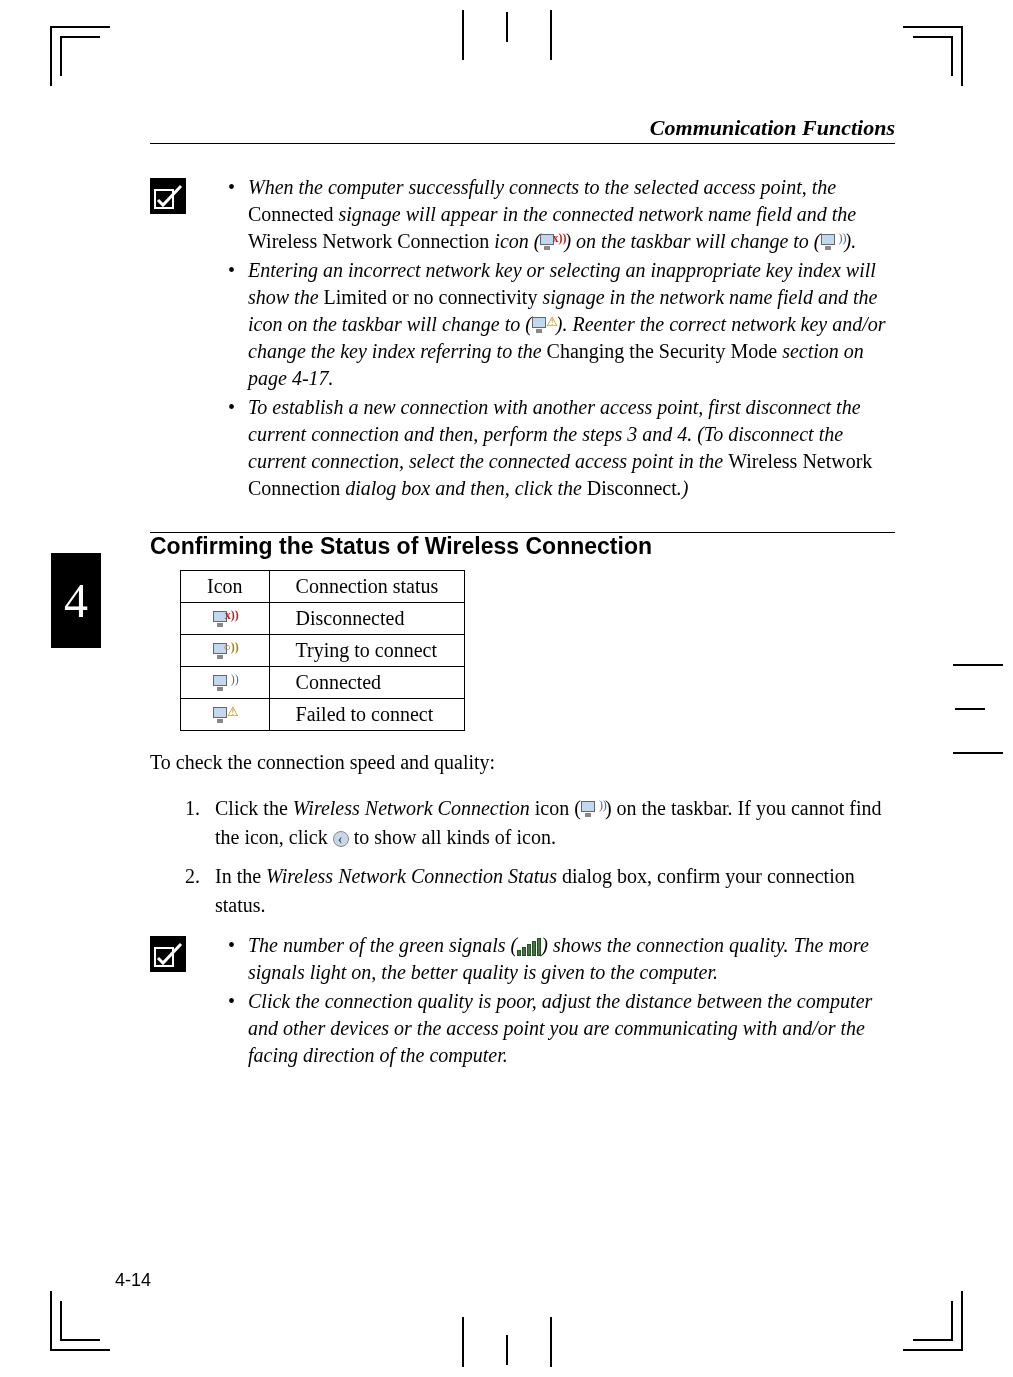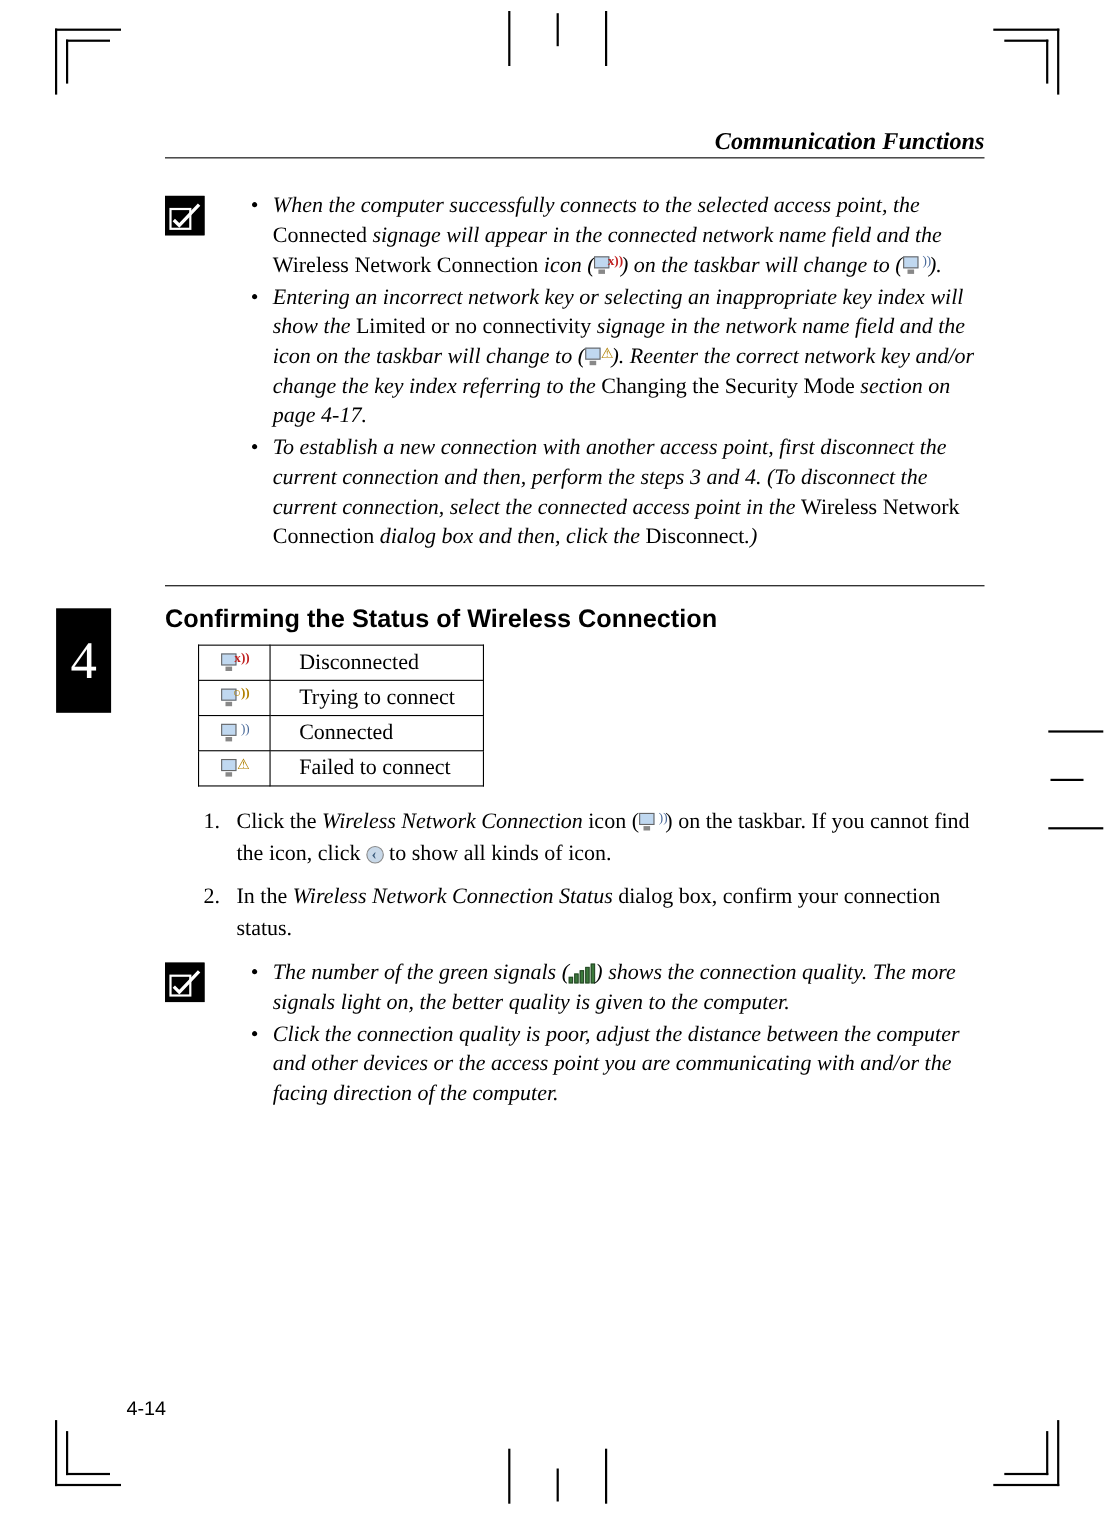--- a/index.html
+++ b/index.html
@@ -220,21 +220,21 @@
       align-items: center;
       justify-content: center;
       font-family: "Times New Roman", serif;
     }
 
     .section-heading {
       font-family: Arial, Helvetica, sans-serif;
       font-weight: bold;
       font-size: 23px;
       border-top: 1.5px solid #000;
-      padding-top: 16px;
+      padding-top: 0;
       margin-top: 28px;
       margin-bottom: 10px;
     }
 
     .body-text {
       font-size: 20px;
       line-height: 1.35;
       margin-bottom: 18px;
     }
 
@@ -396,39 +396,44 @@
         </li>
       </ul>
     </div>
   </div>
 
   <div class="section-heading">Confirming the Status of Wireless Connection</div>
 
 
   <table class="status-table">
     <tbody>
+        <tr>
+      <th>Icon</th>
+      <th>Connection status</th>
+    </tr>
     <tr>
       <td class="icon-cell"><span class="mon-ico"><span class="screen"></span><span class="stand"></span><span class="waves x">x))</span></span></td>
       <td>Disconnected</td>
     </tr>
     <tr>
       <td class="icon-cell"><span class="mon-ico"><span class="screen"></span><span class="stand"></span><span class="waves q">○))</span></span></td>
       <td>Trying to connect</td>
     </tr>
     <tr>
       <td class="icon-cell"><span class="mon-ico"><span class="screen"></span><span class="stand"></span><span class="waves ok">))</span></span></td>
       <td>Connected</td>
     </tr>
     <tr>
       <td class="icon-cell"><span class="mon-ico"><span class="screen"></span><span class="stand"></span><span class="waves fail">⚠</span></span></td>
       <td>Failed to connect</td>
     </tr>
   </tbody>
     </table>
 
+  <div class="body-text">To check the connection speed and quality:</div>
 
   <ol class="steps">
     <li>
       <span>Click the </span><em>Wireless Network Connection</em><span> icon (</span><span class="mon-ico"><span class="screen"></span><span class="stand"></span><span class="waves ok">))</span></span><span>) on the taskbar. If you cannot find the icon, click </span><span class="show-hidden-icon"></span><span> to show all kinds of icon.</span>
     </li>
     <li>
       <span>In the </span><em>Wireless Network Connection Status</em><span> dialog box, confirm your connection status.</span>
     </li>
   </ol>
 

